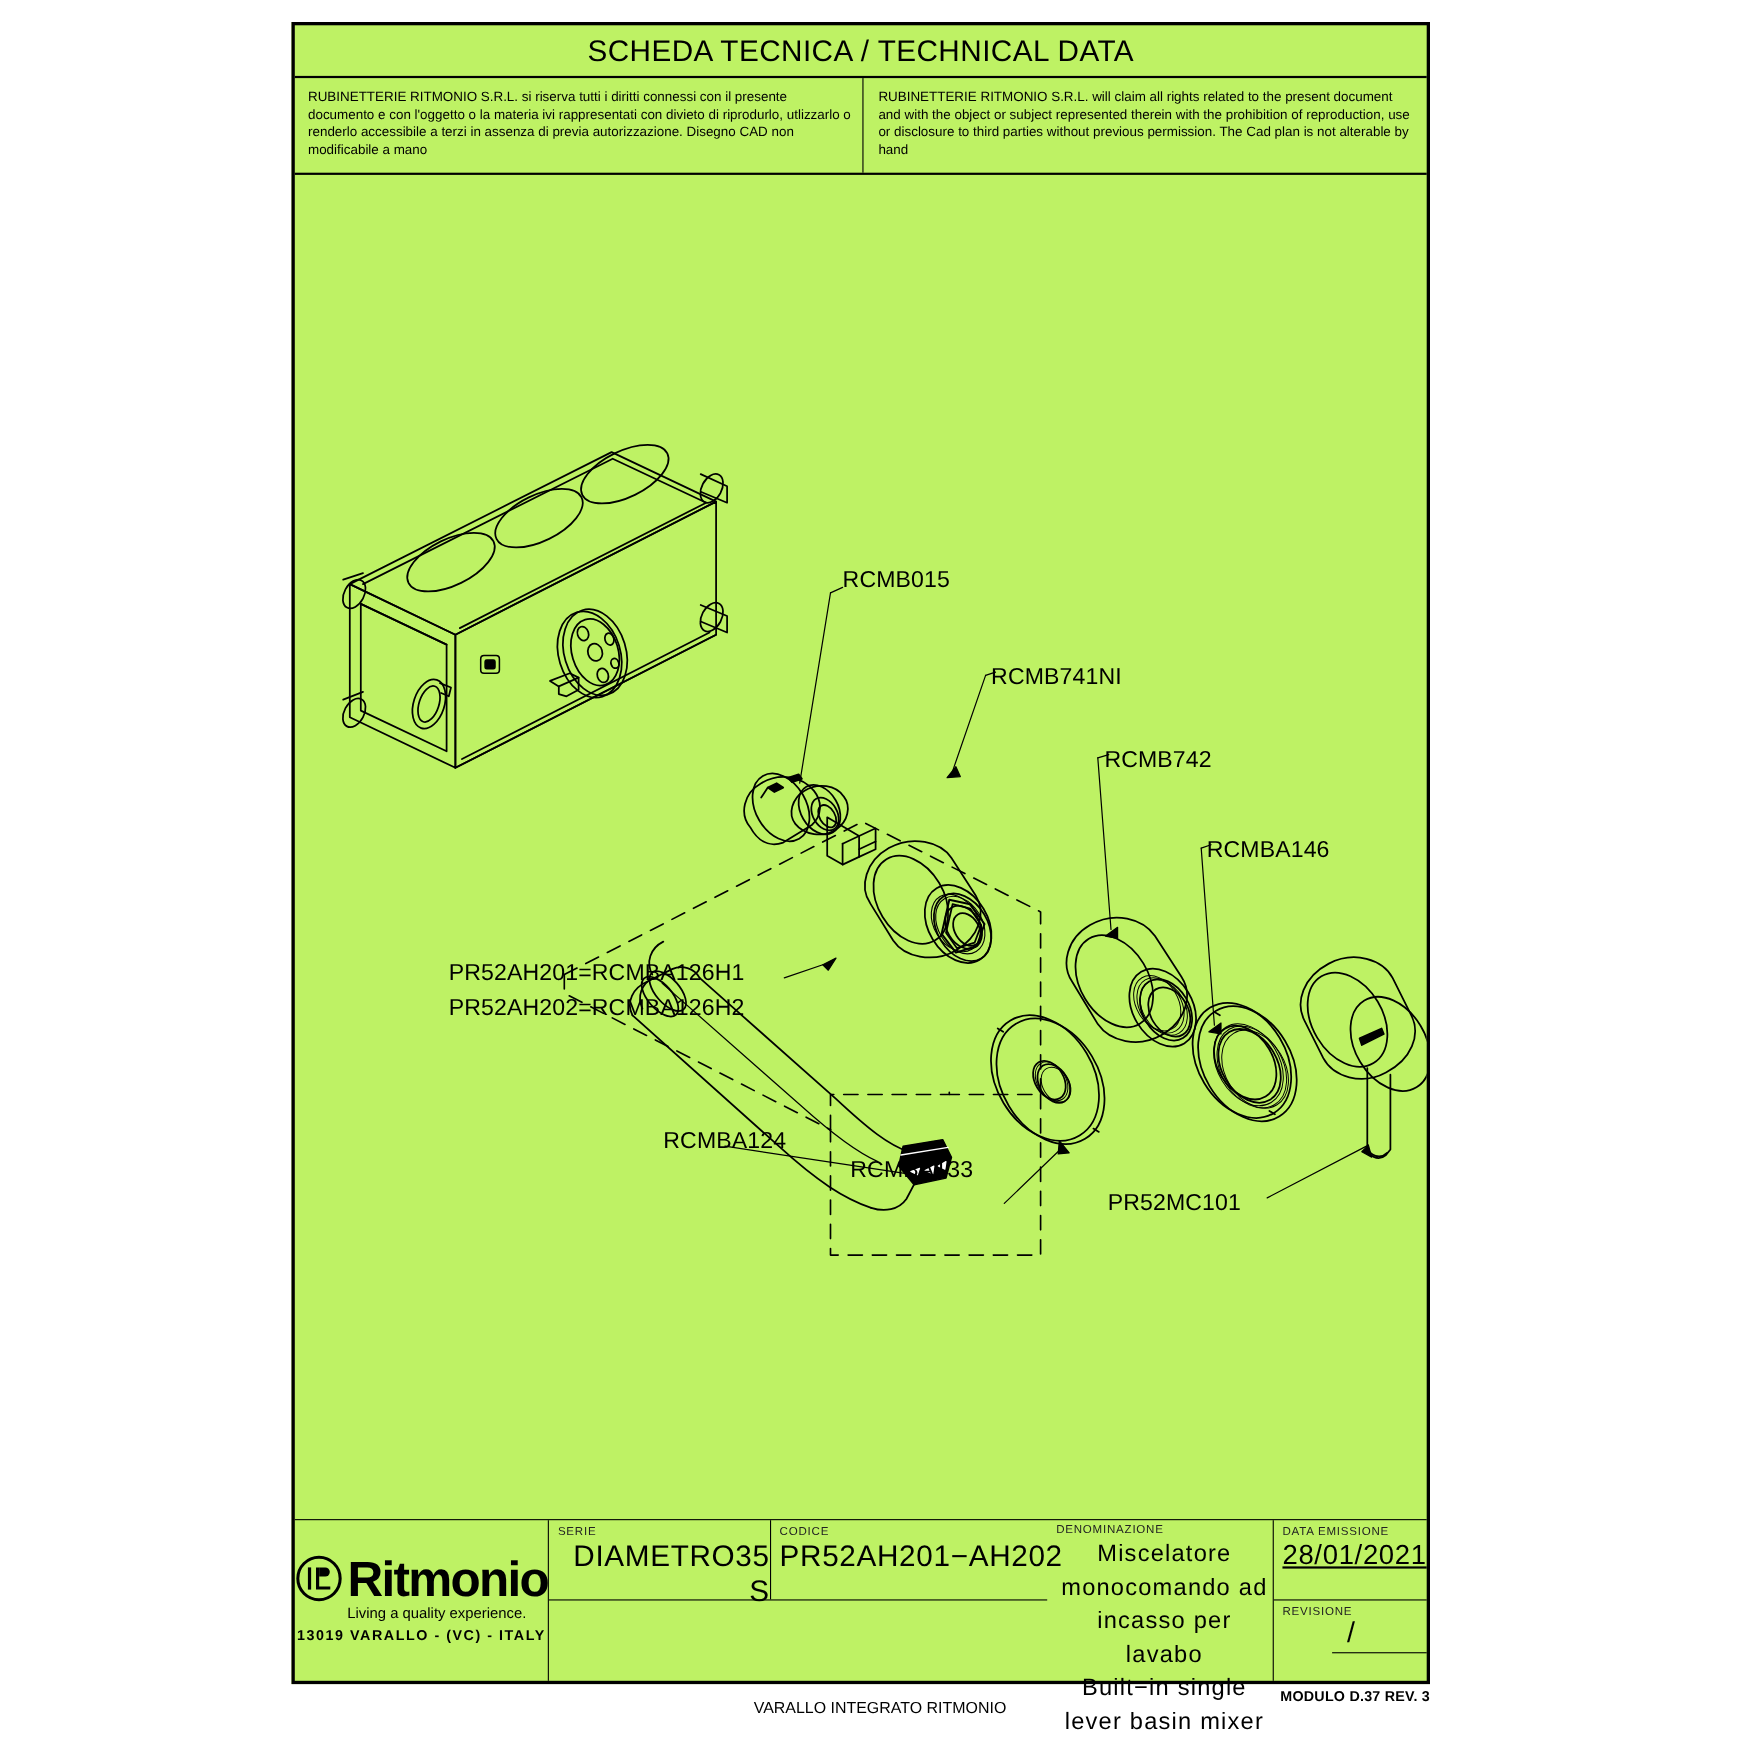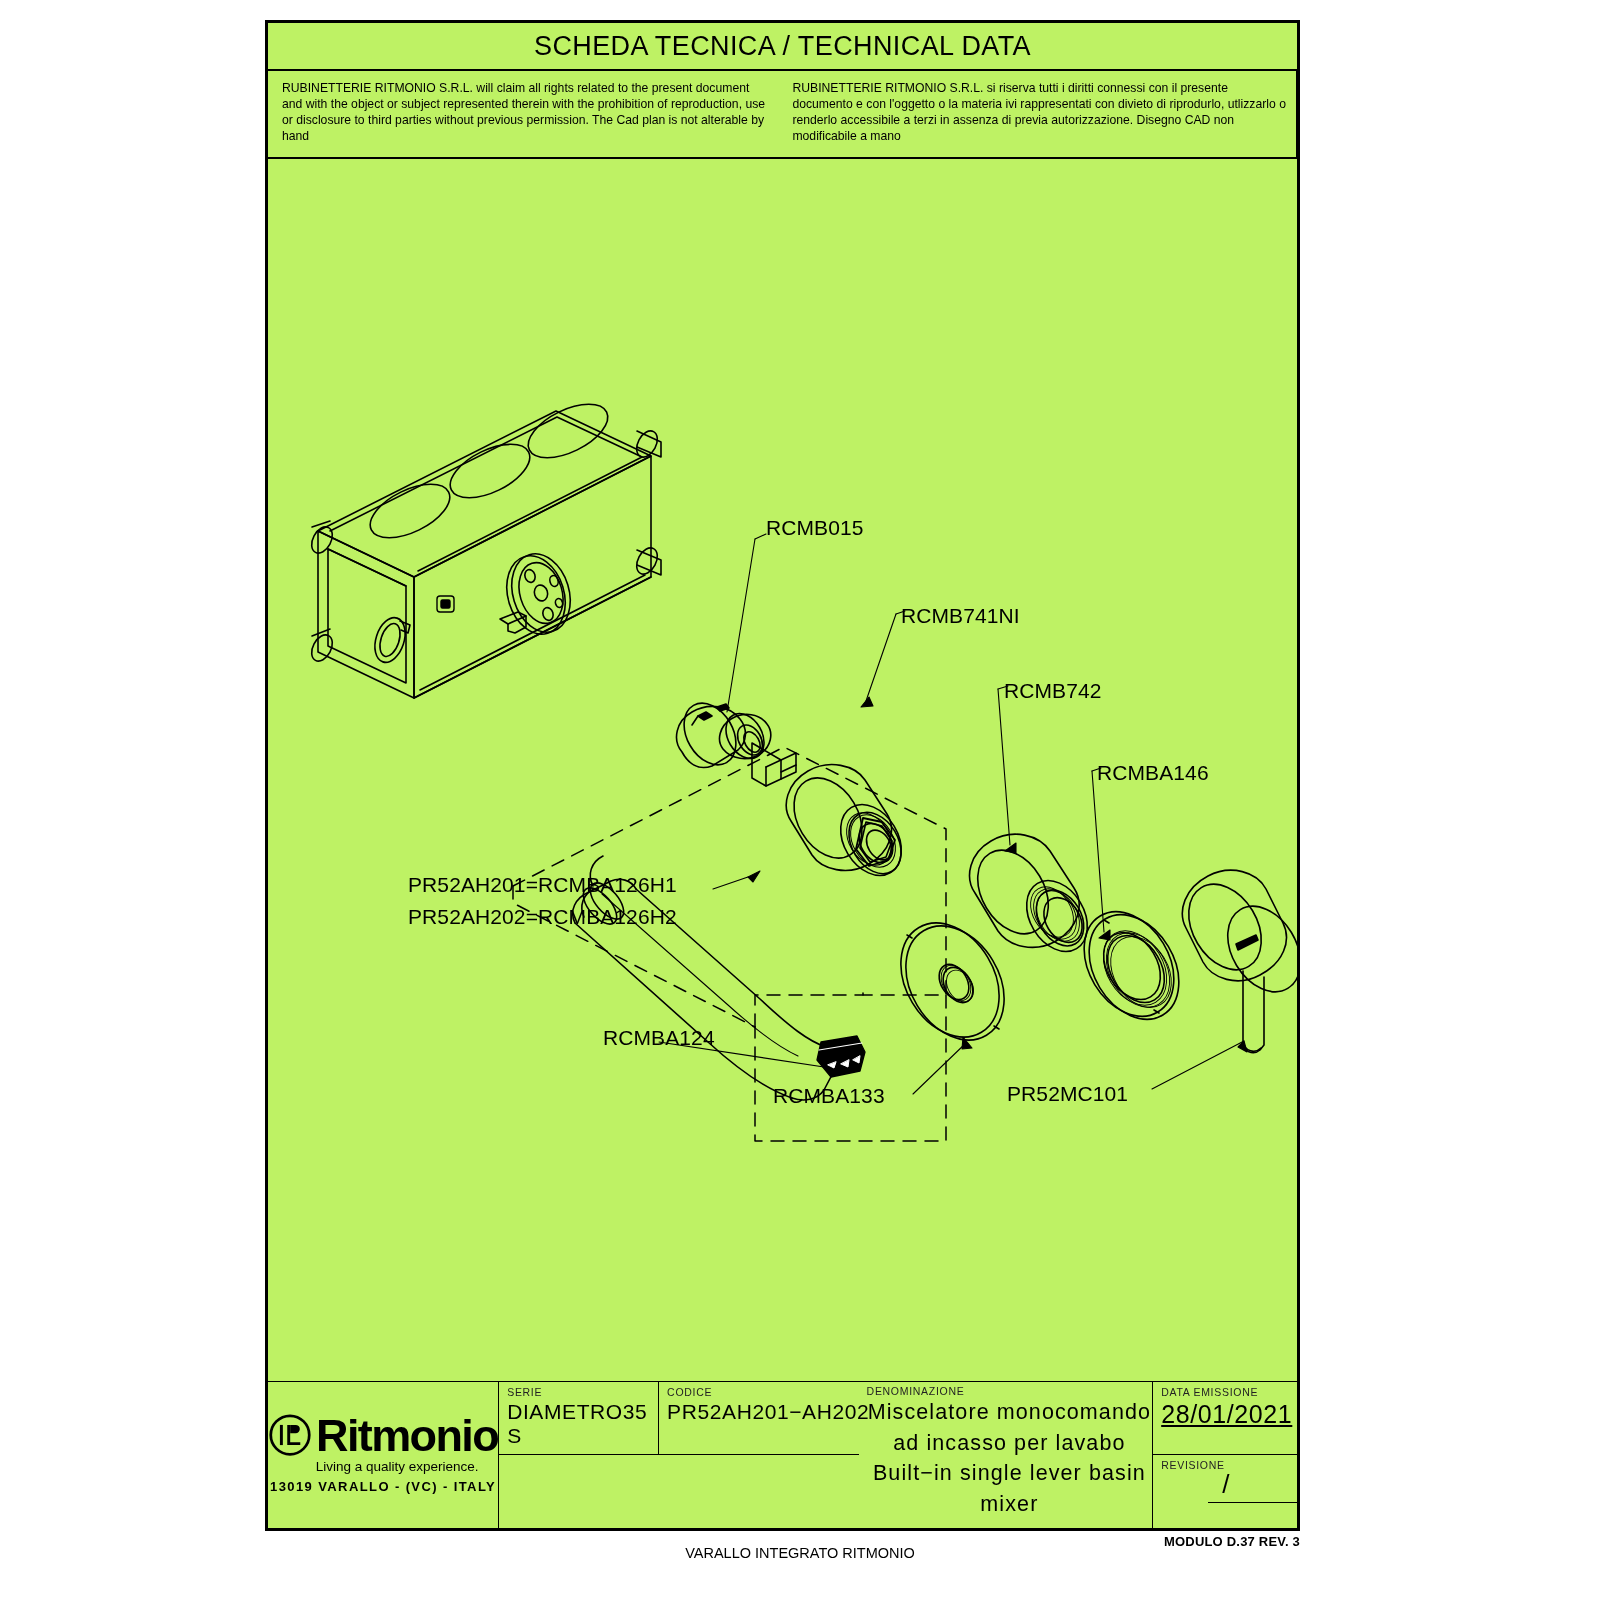--- a/index.html
+++ b/index.html
@@ -173,23 +173,23 @@
   .tb-field.codice { width: 55.5%; }
   .tb-label {
     font-family: "Liberation Sans", sans-serif;
     font-size: 10.5px;
     letter-spacing: 0.7px;
     color: #222;
     display: block;
   }
   .tb-value {
     display: block;
-    text-align: left;
-    font-family: "Liberation Sans", sans-serif;
-    font-size: 21px;
+    text-align: right;
+    font-family: "Liberation Sans", sans-serif;
+    font-size: 27px;
     letter-spacing: 0.6px;
     margin-top: 2px;
     font-weight: 300;
   }
   .tb-value.thin { font-size: 25px; text-decoration: underline; }
   .den-line {
     display: block;
     text-align: center;
     font-family: "Liberation Sans", sans-serif;
     font-size: 21.5px;
@@ -255,25 +255,25 @@
 </head>
 <body>
 
 <div id="sheet">
 
   <div class="hdr-title">
     <span>SCHEDA TECNICA / TECHNICAL DATA</span>
   </div>
 
   <div class="hdr-legal">
+    <div class="legal-cell it">
+      <p>RUBINETTERIE RITMONIO S.R.L. si riserva tutti i diritti connessi con il presente documento e con l'oggetto o la materia ivi rappresentati con divieto di riprodurlo, utlizzarlo o renderlo accessibile a terzi in assenza di previa autorizzazione. Disegno CAD non modificabile a mano</p>
+    </div>
     <div class="legal-cell en">
       <p>RUBINETTERIE RITMONIO S.R.L. will claim all rights related to the present document and with the object or subject represented therein with the prohibition  of reproduction, use or disclosure to third parties without previous permission.  The Cad plan is not alterable by hand</p>
-    </div>
-    <div class="legal-cell it">
-      <p>RUBINETTERIE RITMONIO S.R.L. si riserva tutti i diritti connessi con il presente documento e con l'oggetto o la materia ivi rappresentati con divieto di riprodurlo, utlizzarlo o renderlo accessibile a terzi in assenza di previa autorizzazione. Disegno CAD non modificabile a mano</p>
     </div>
   </div>
 
   <div id="canvas-area">
     <svg width="1035" height="1228" viewBox="0 0 1035 1228" xmlns="http://www.w3.org/2000/svg">
       <g fill="none" stroke="#000" stroke-width="1.6" stroke-linejoin="round" stroke-linecap="round">
 
         <g transform="translate(0,0)">
 
           <path d="M 50 372 L 288 252 L 383 297 L 146 418 Z"></path>
@@ -493,21 +493,21 @@
     <div class="callout" style="left:736px; top:519px;">RCMB742</div>
 
     <div class="callout" style="left:829px; top:601px;">RCMBA146</div>
 
     <div class="callout" style="left:140px; top:713px;">PR52AH201=RCMBA126H1</div>
 
     <div class="callout" style="left:140px; top:745px;">PR52AH202=RCMBA126H2</div>
 
     <div class="callout" style="left:335px; top:866px;">RCMBA124</div>
 
-    <div class="callout" style="left:505px; top:924px;">RCMBA133</div>
+    <div class="callout" style="left:505px; top:892px;">RCMBA133</div>
 
     <div class="callout" style="left:739px; top:922px;">PR52MC101</div>
   </div>
 
   <div id="titleblock">
 
     <div class="tb-logo">
       <div class="logo-row">
         <svg class="logo-mark" viewBox="0 0 48 48">
           <circle cx="24" cy="24" r="21" fill="none" stroke="#000" stroke-width="3"></circle>

